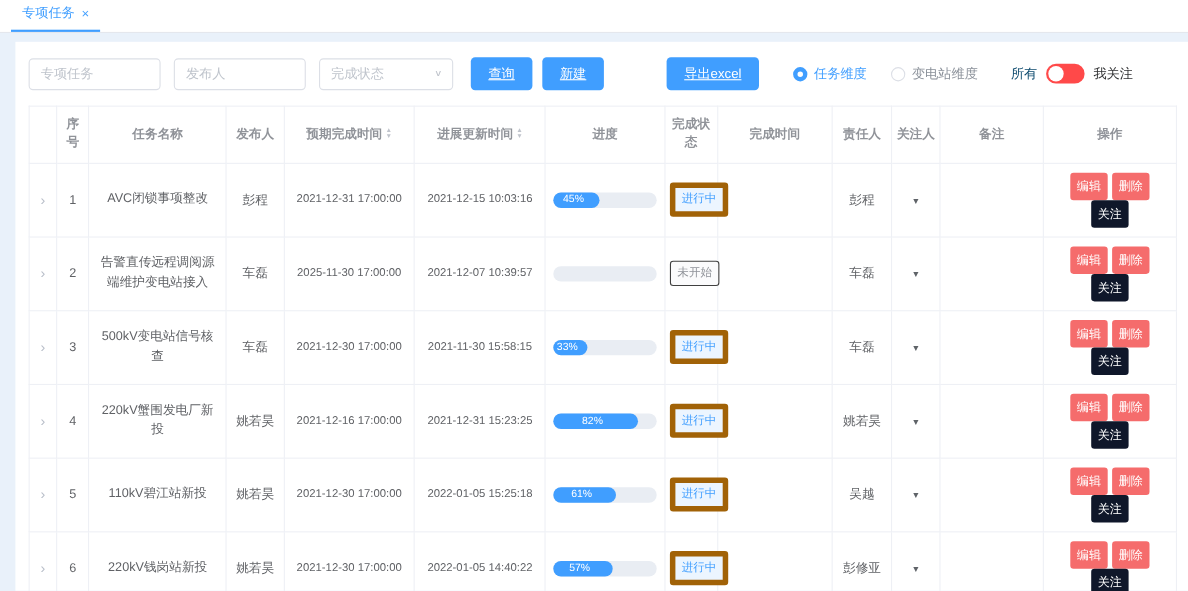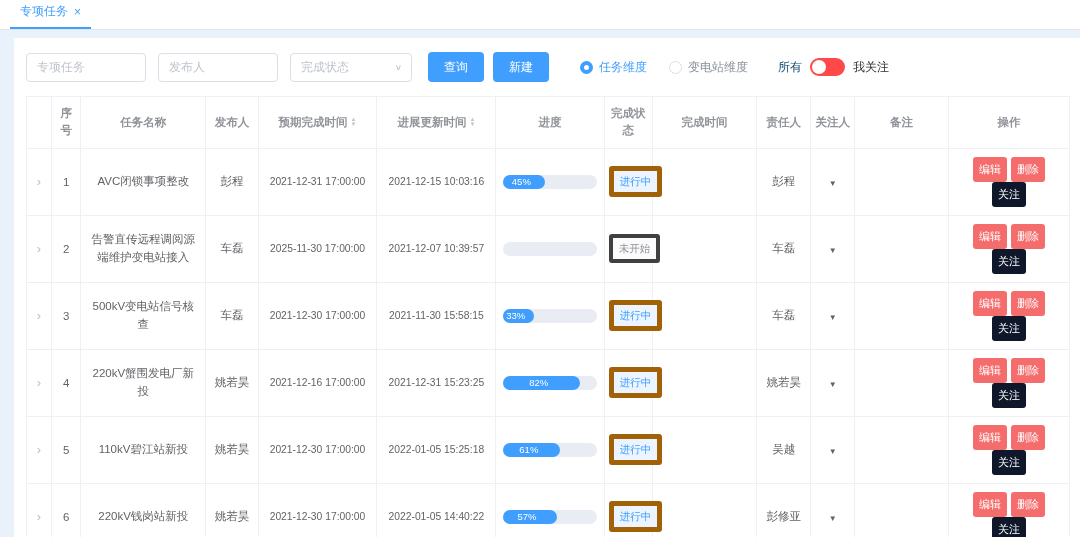--- a/index.html
+++ b/index.html
@@ -21,21 +21,21 @@
   .filter-row { display:flex; align-items:center; height:30px; margin:2px 0 14px; }
   .f-input { width:120px; height:29px; border:1px solid #dcdfe6; border-radius:4px;
     padding:0 10px; font-size:12px; color:#606266; margin-right:12px; outline:none;
     font-family:inherit; }
   .f-input::placeholder { color:#bfc4cc; }
   .f-select { width:122px; height:29px; border:1px solid #dcdfe6; border-radius:4px;
     display:flex; align-items:center; justify-content:space-between;
     padding:0 9px 0 10px; margin-right:16px; color:#bfc4cc; font-size:12px; cursor:pointer; }
   .sel-caret { color:#c0c4cc; font-size:10px; transform:scaleY(.8); }
   .btn { height:30px; border:none; border-radius:4px; background:#409eff; color:#fff;
-    font-size:12px; padding:0 16px; margin-right:9px; cursor:pointer; font-family:inherit; }
+    font-size:12px; padding:0 16px; margin-right:9px; cursor:pointer; font-family:inherit;text-decoration:underline; }
   .btn.export { margin-left:48px; }
   .radio { display:flex; align-items:center; margin-left:22px; cursor:pointer; }
   .rdot { width:13px; height:13px; border:1px solid #dcdfe6; border-radius:50%;
     margin-right:6px; background:#fff; }
   .rdot.checked { border:4px solid #409eff; }
   .rlabel { font-size:12px; color:#8a9099; }
   .rlabel.blue-text { color:#409eff; }
   .all-label { margin-left:30px; font-size:12px; color:#0c4a6e; }
   .toggle { width:35px; height:18px; background:#ff4949; border-radius:9px;
     margin:0 8px; position:relative; cursor:pointer; }
@@ -54,21 +54,21 @@
   .sort span { font-size:6px; line-height:5px; color:#c0c4cc; }
   .td-name, .td-remark { line-height:1.55; padding:8px 8px; }
   .td-date { font-size:10.3px; white-space:nowrap; }
   .expand { color:#b9bfc9; font-size:13px; cursor:pointer; }
   .pbar { height:14px; background:#e9edf3; border-radius:7px; margin:0 3px; }
   .pfill { height:14px; background:#409eff; border-radius:7px; }
   .plab { color:#fff; font-size:9.5px; line-height:14px; padding-right:6px; }
   .badge { display:inline-block; font-size:10.5px; line-height:1; padding:5px 6px;
     border-radius:3px; white-space:nowrap; }
   .badge.doing { background:#ecf5ff; border:5px solid #a16207; color:#409eff;text-align:right; }
-  .badge.todo  { background:#fbfbfc; border:4px solid #404040; color:#909399; }
+  .badge.todo  { background:#fbfbfc; border:1px solid #404040; color:#909399; }
   .fcaret { font-size:8px; color:#5f6368; cursor:pointer; }
   .abtn { border:none; border-radius:3px; color:#fff; font-size:11px;
     padding:5px 6px; margin:0 2px; cursor:pointer; font-family:inherit; white-space:nowrap;text-align:center; }
   .abtn.red  { background:#f56c6c; }
   .abtn.blue { background:#0f172a; }
 </style>
 </head>
 <body>
 
 <div class="tabbar">
@@ -82,20 +82,21 @@
 
   <div class="filter-row">
     <input class="f-input" placeholder="专项任务" style="">
     <input class="f-input" placeholder="发布人" style="">
     <div class="f-select">
       <span>完成状态</span>
       <span class="sel-caret">∨</span>
     </div>
     <button class="btn">查询</button>
     <button class="btn">新建</button>
+    <button class="btn export">导出excel</button>
     <label class="radio">
       <span class="rdot checked"></span>
       <span class="rlabel blue-text">任务维度</span>
     </label>
     <label class="radio">
       <span class="rdot"></span>
       <span class="rlabel">变电站维度</span>
     </label>
     <span class="all-label">所有</span>
     <div class="toggle">

